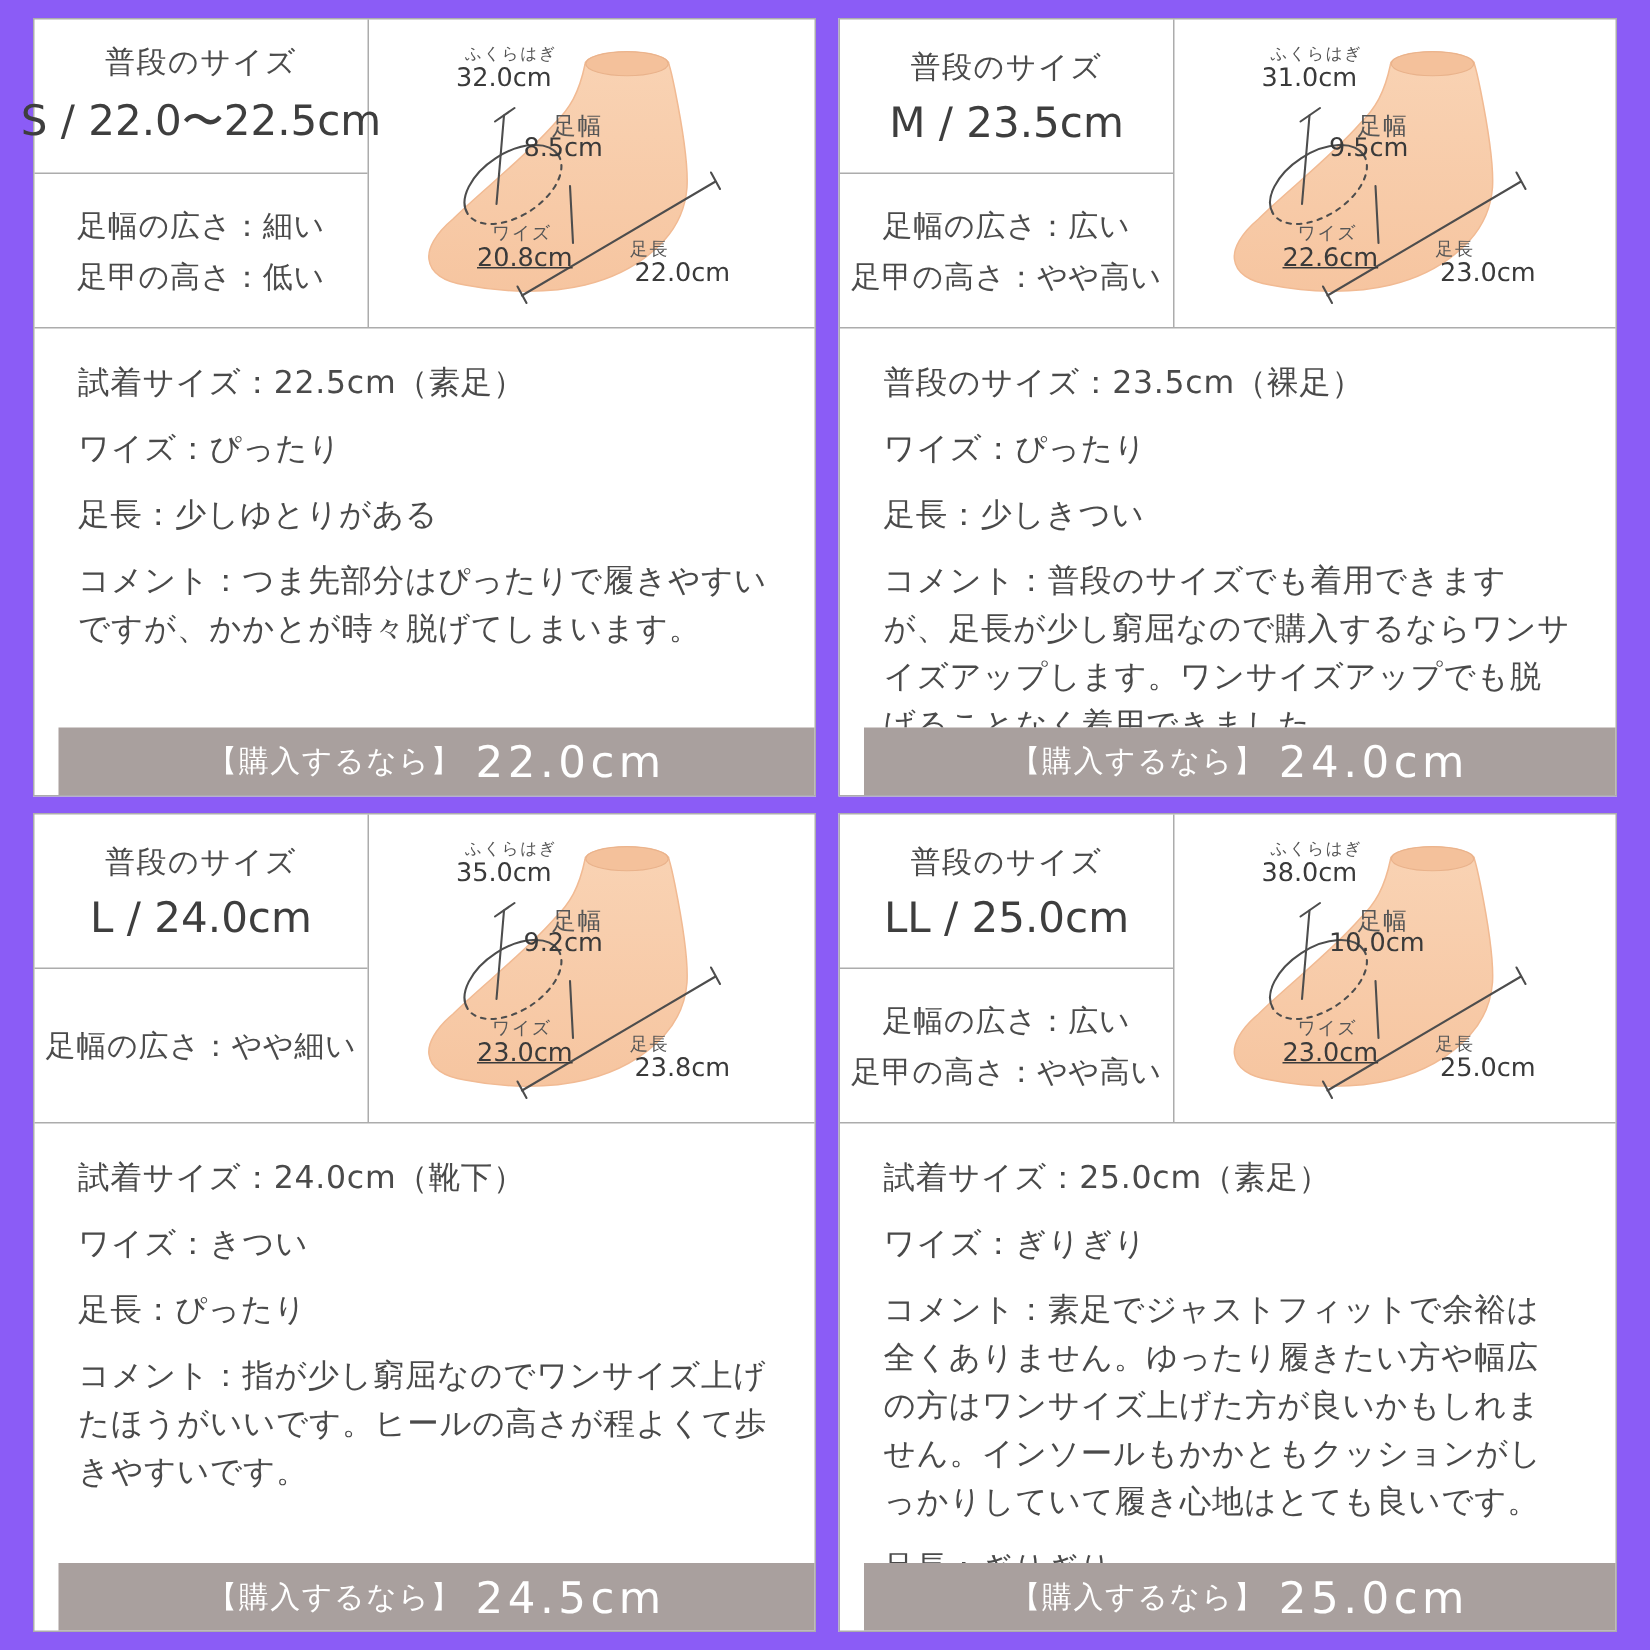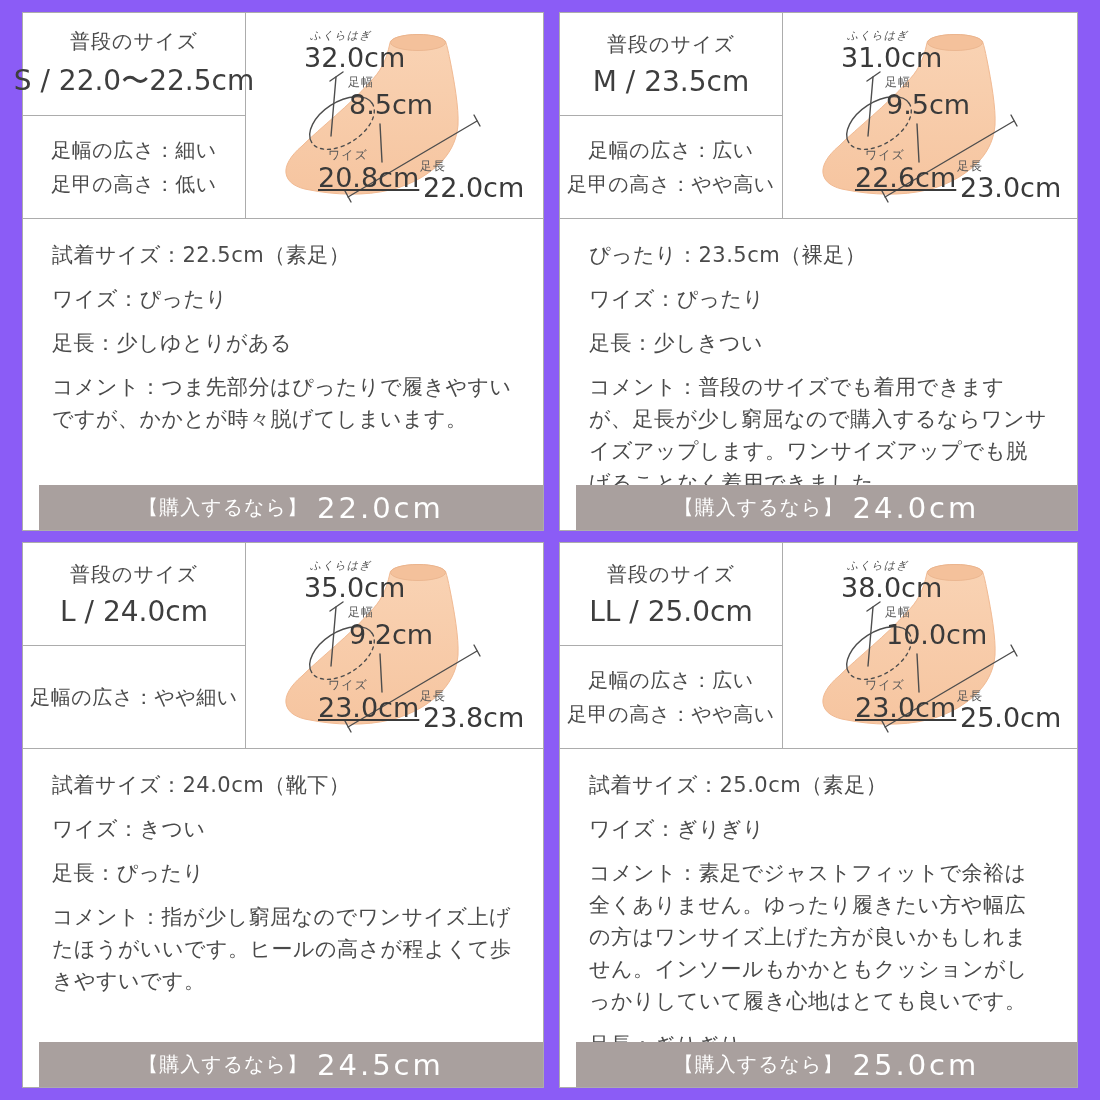--- a/index.html
+++ b/index.html
@@ -28,24 +28,24 @@
   .header-left{width:223px;min-width:223px;border-right:1px solid var(--line);display:flex;flex-direction:column;box-sizing:border-box;}
   .usual-cell{height:103px;min-height:103px;border-bottom:1px solid var(--line);display:flex;flex-direction:column;align-items:center;justify-content:center;gap:7px;box-sizing:border-box;}
   .usual-label{font-size:20px;letter-spacing:1px;color:#4b4b4b;}
   .usual-size{font-size:28px;color:#3e3e3e;white-space:nowrap;letter-spacing:0;}
   .notes-cell{flex:1;display:flex;align-items:center;justify-content:center;text-align:center;}
   .notes-inner{font-size:20px;line-height:1.7;letter-spacing:.5px;color:#4b4b4b;}
   
   .diagram{flex:1;position:relative;overflow:hidden;}
   .diagram svg{position:absolute;left:0;top:0;width:297px;height:205px;}
   .dlabel{position:absolute;white-space:nowrap;color:#565656;}
-  .dvalue{position:absolute;white-space:nowrap;font-size:27px;color:#3a3a3a;}
-  .lbl-calf-name{left:64px;top:15px;font-size:11px;letter-spacing:1px;font-style:italic;}
+  .dvalue{position:absolute;white-space:nowrap;font-size:17px;color:#3a3a3a;}
+  .lbl-calf-name{left:64px;top:15px;font-size:11px;letter-spacing:1px;}
   .lbl-calf-val{left:58px;top:29px;}
-  .lbl-width-name{left:102px;top:61px;font-size:12px;letter-spacing:1px;}
+  .lbl-width-name{left:122px;top:61px;font-size:16px;letter-spacing:1px;}
   .lbl-width-val{left:103px;top:76px;}
   .lbl-girth-name{left:82px;top:134px;font-size:12px;letter-spacing:1px;}
   .lbl-girth-val{left:72px;top:149px;text-decoration:underline;}
   .lbl-length-name{left:174px;top:145px;font-size:12px;letter-spacing:1px;}
   .lbl-length-val{left:177px;top:159px;}
   
   .fitting{flex:1;padding:8px 18px 0 17px;font-size:21px;line-height:32px;letter-spacing:.5px;color:#4a4a4a;overflow:hidden;}
   .fitting p{margin:12px;}
   
   .purchase-bar{
@@ -148,21 +148,21 @@
           <div class="dvalue lbl-calf-val">31.0cm</div>
           <div class="dlabel lbl-width-name">足幅</div>
           <div class="dvalue lbl-width-val">9.5cm</div>
           <div class="dlabel lbl-girth-name">ワイズ</div>
           <div class="dvalue lbl-girth-val">22.6cm</div>
           <div class="dlabel lbl-length-name">足長</div>
           <div class="dvalue lbl-length-val">23.0cm</div>
         </div>
       </div>
       <div class="fitting">
-        <p>ぴったり：23.5cm（裸足）</p>
+        <p>普段のサイズ：23.5cm（裸足）</p>
         <p>ワイズ：ぴったり</p>
         <p>足長：少しきつい</p>
         <p>コメント：普段のサイズでも着用できますが、足長が少し窮屈なので購入するならワンサイズアップします。ワンサイズアップでも脱げることなく着用できました。</p>
         <p></p>
       </div>
       <div class="purchase-bar">
         <span class="purchase-label">【購入するなら】</span>
         <span class="purchase-size">24.0cm</span>
       </div>
     </div>

